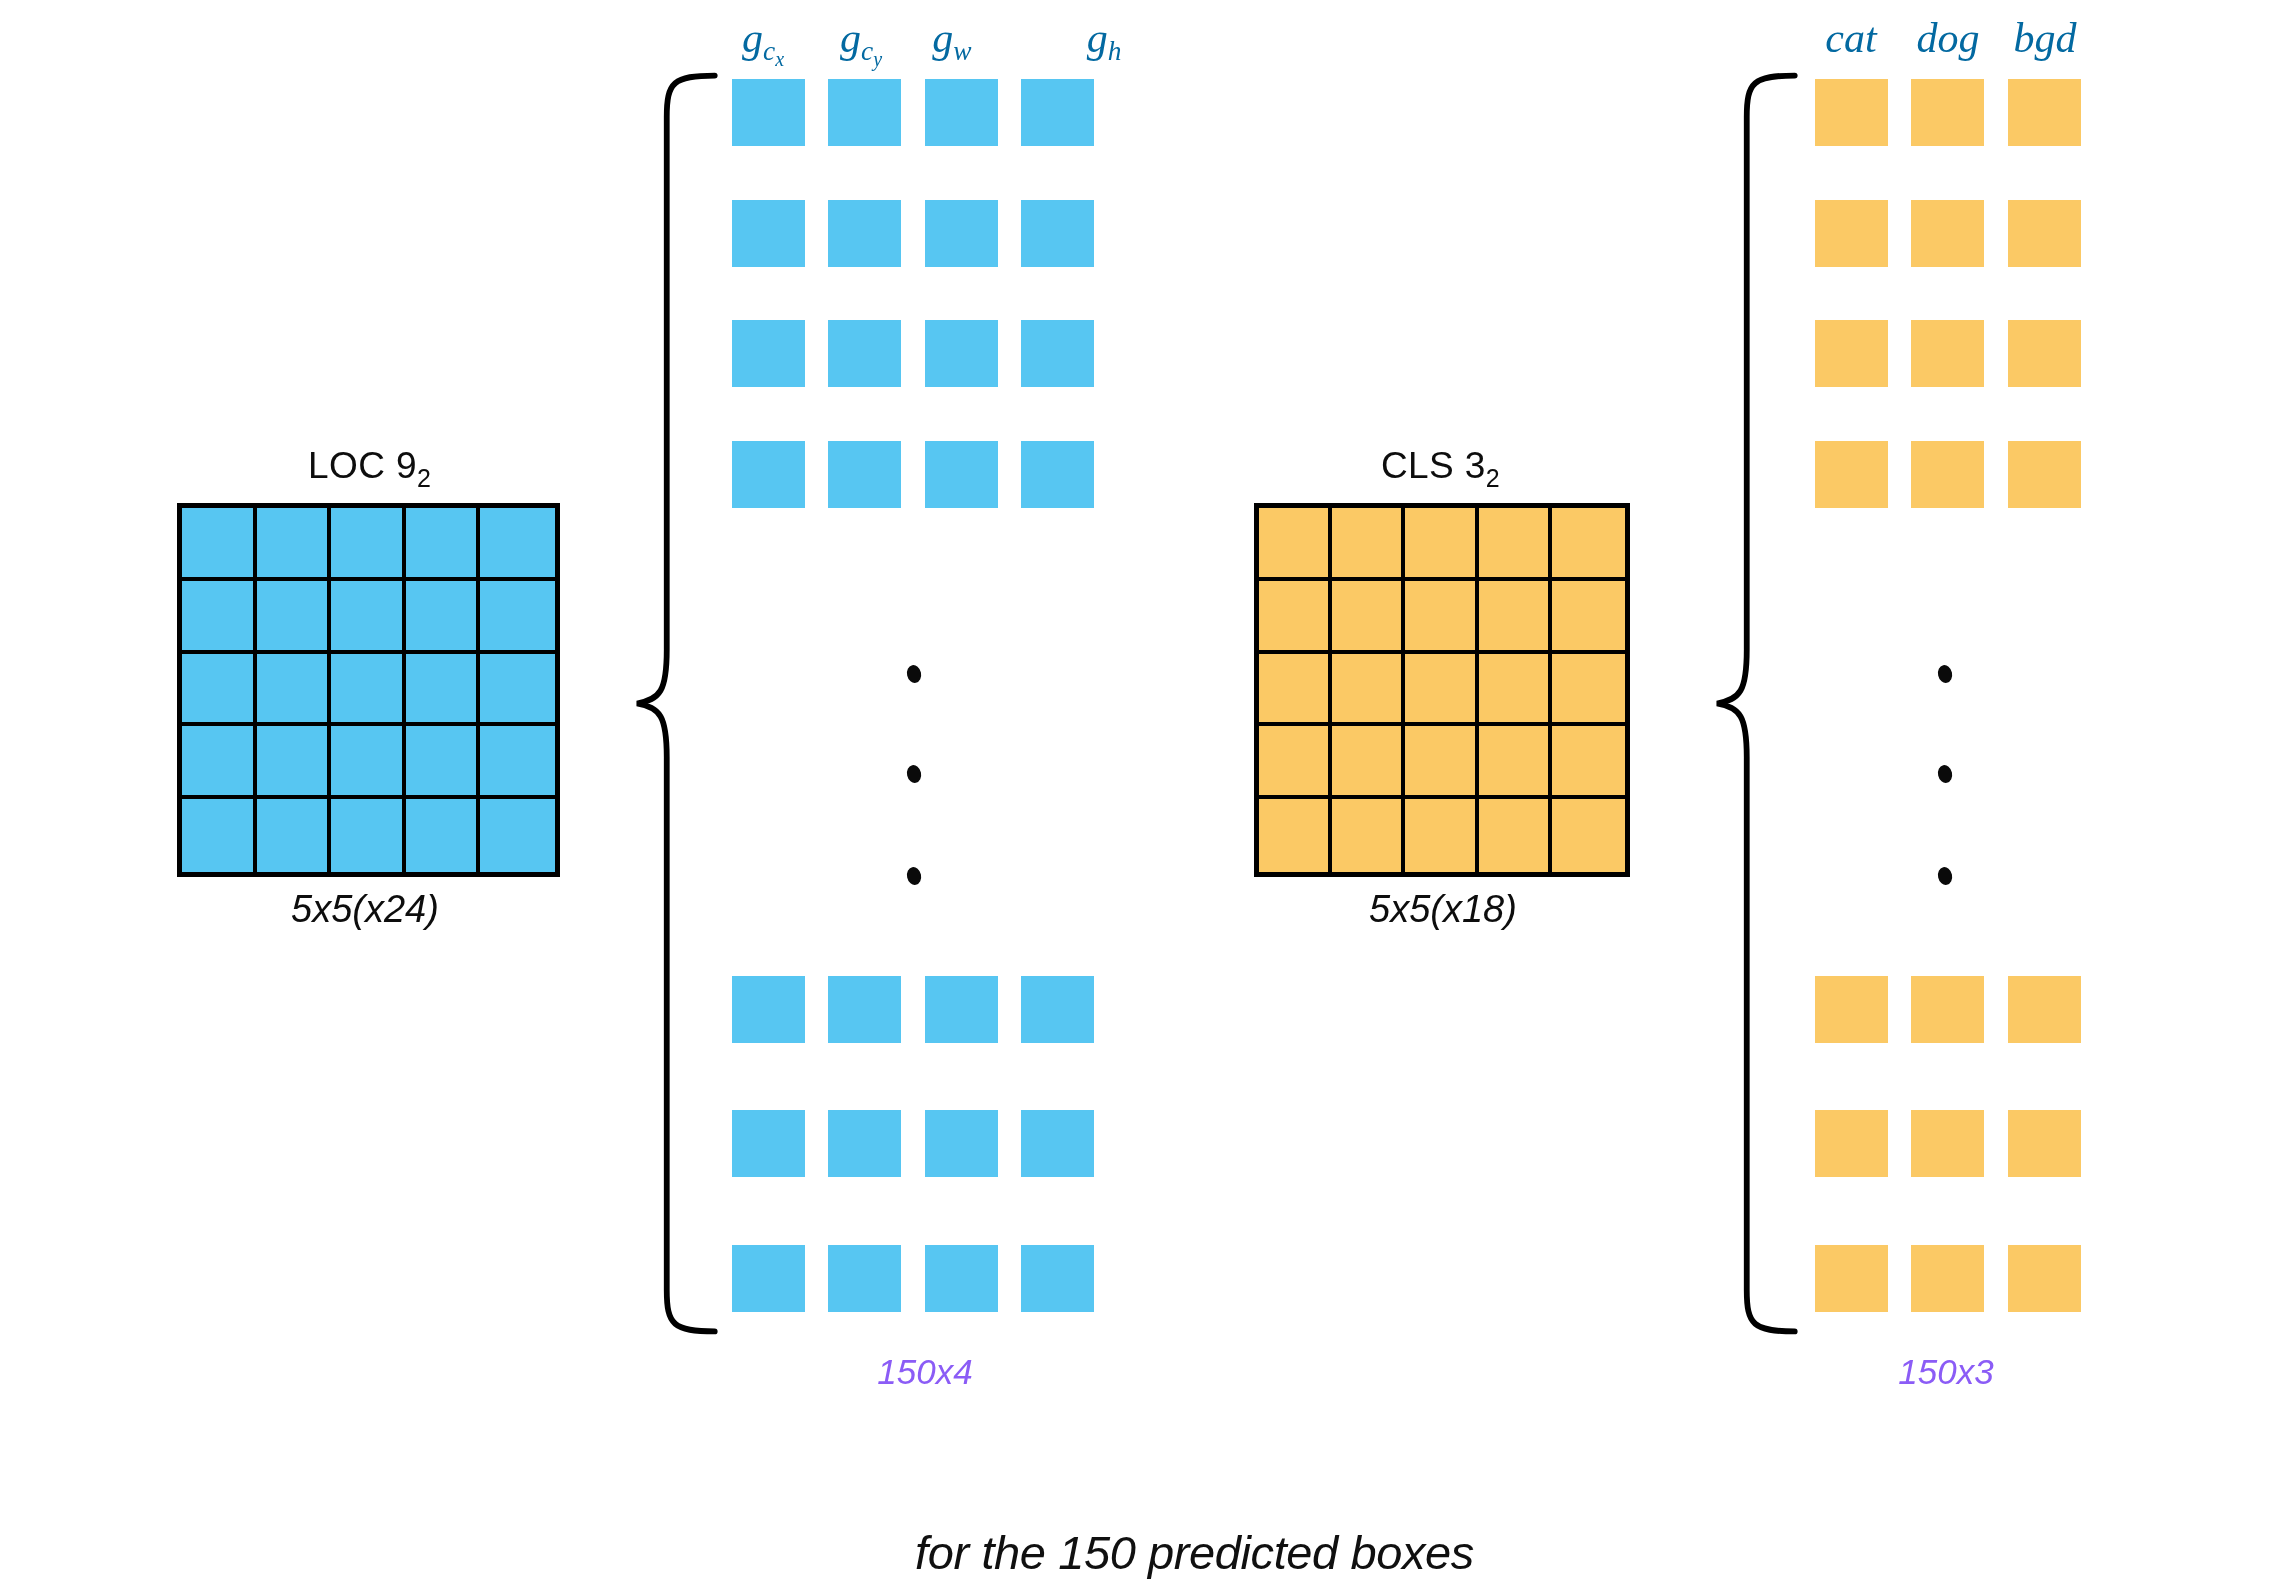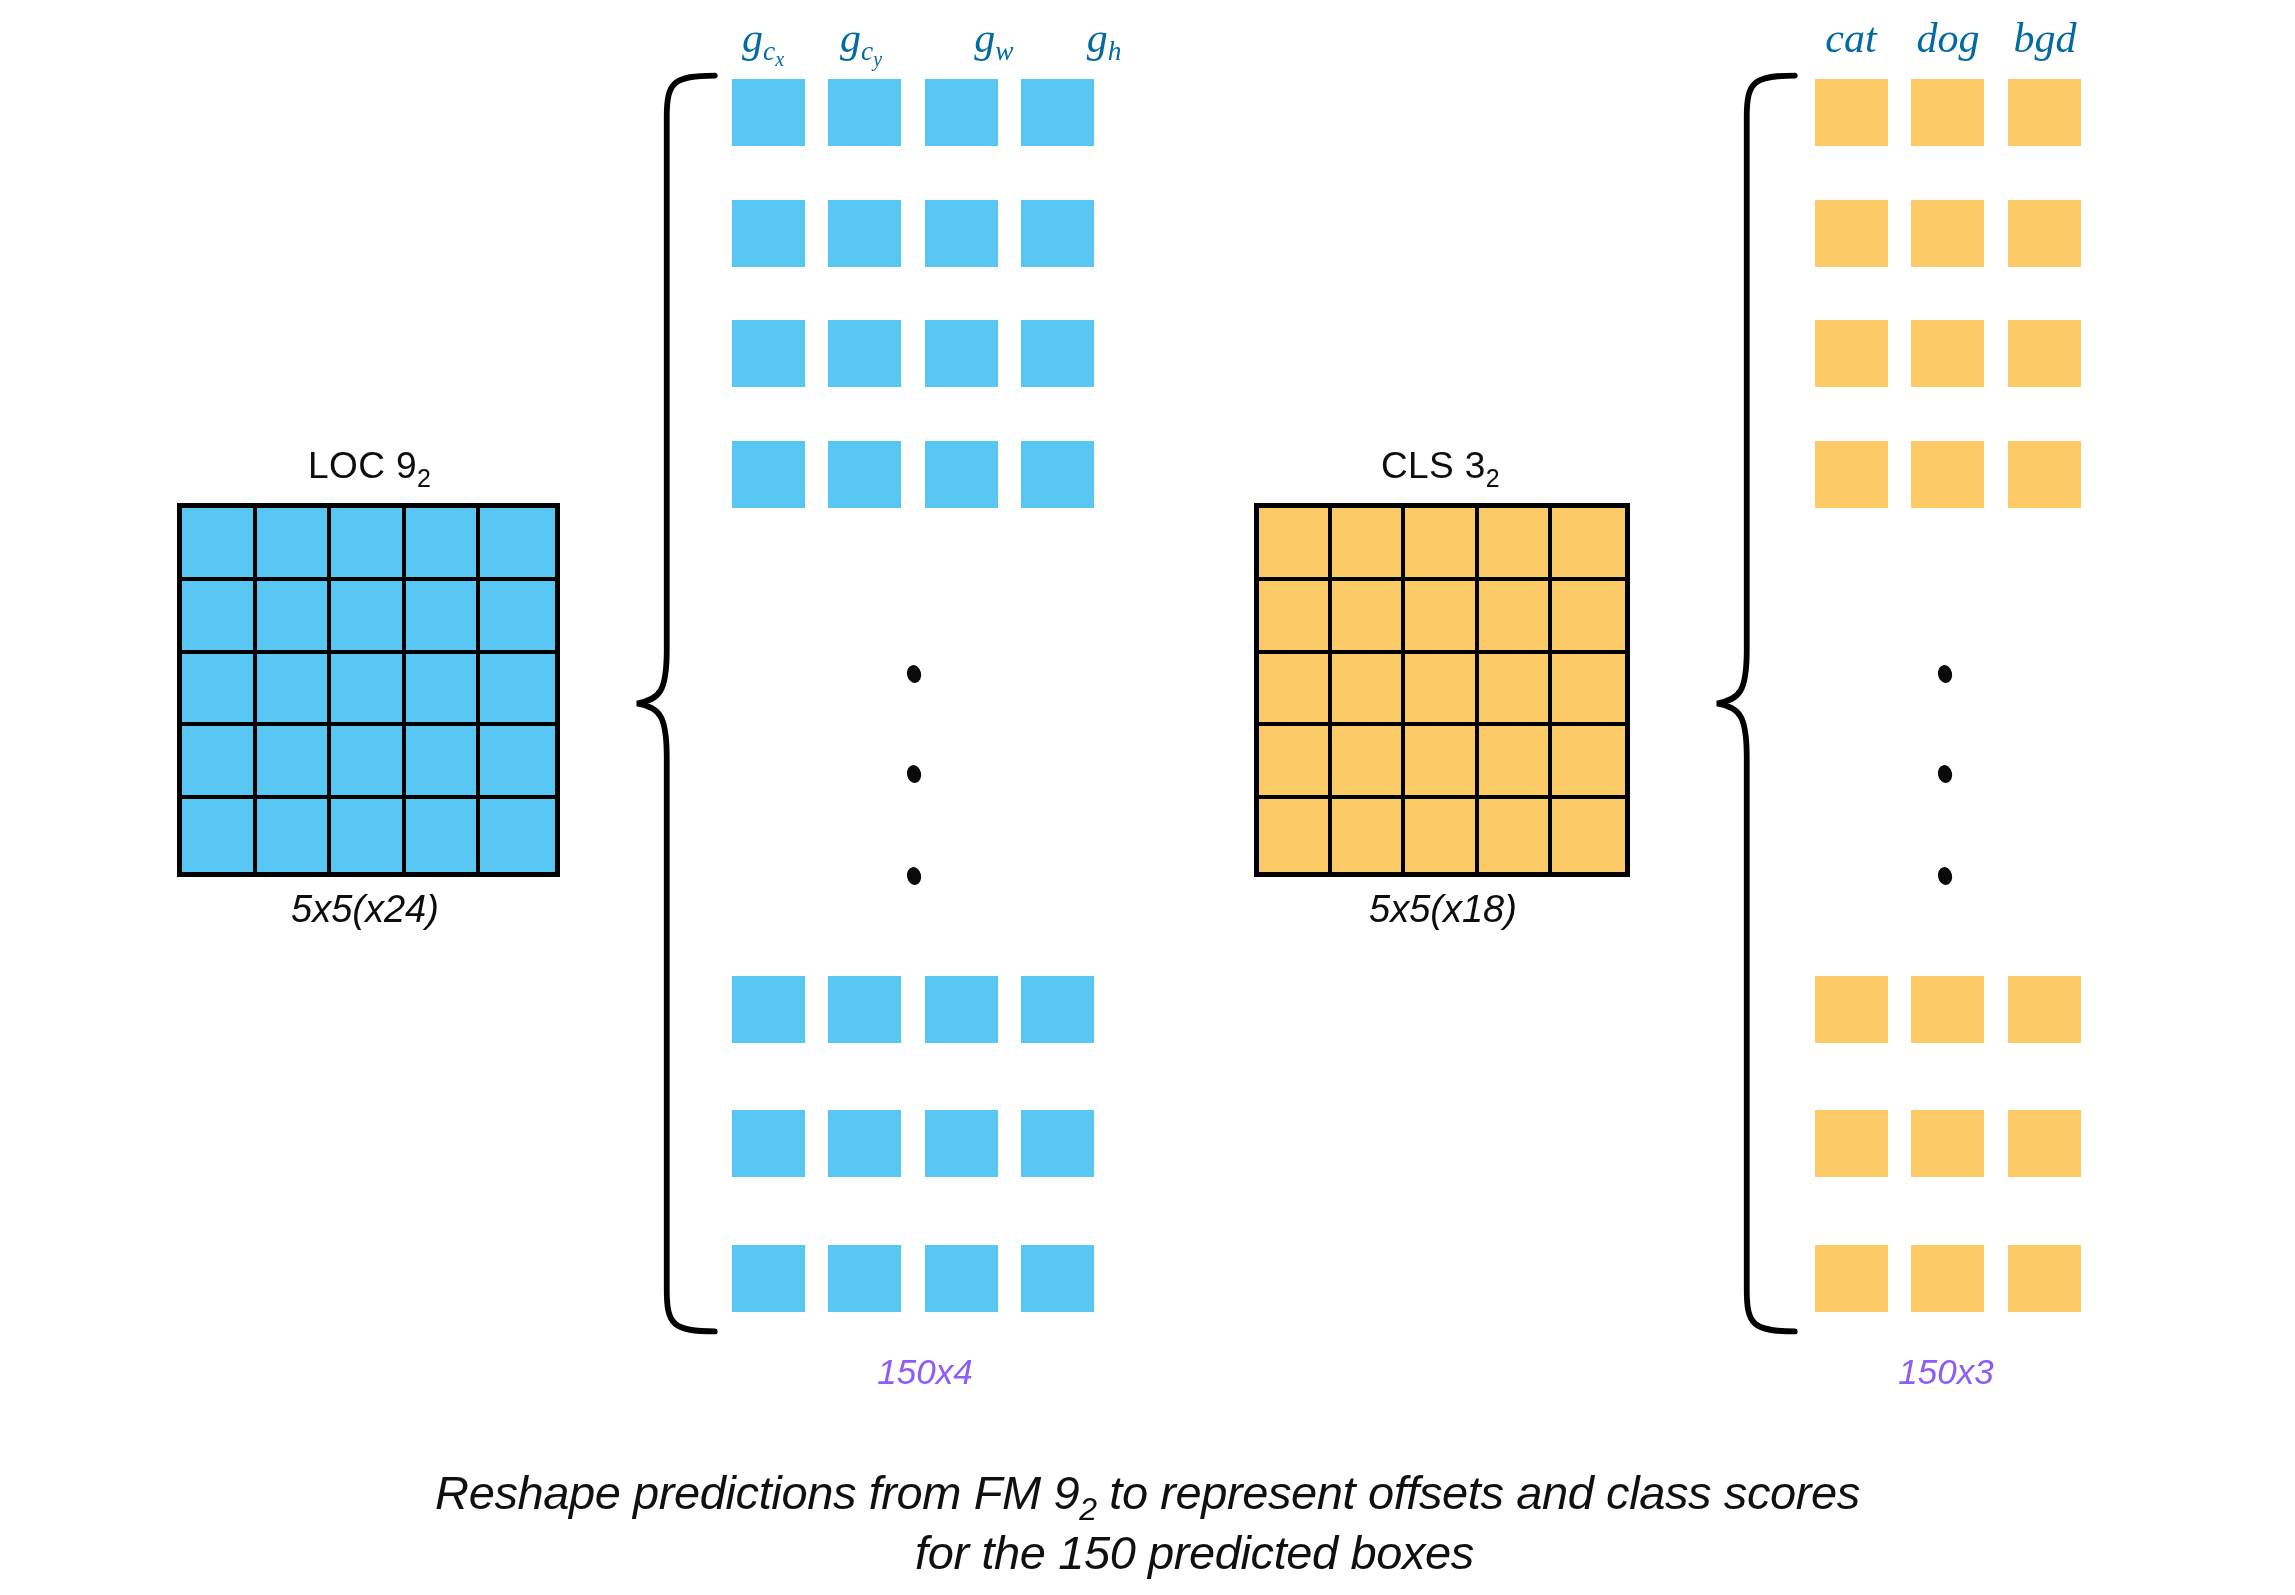--- a/index.html
+++ b/index.html
@@ -176,21 +176,21 @@
 
   <div class="fm-sub loc-sub">5x5(x24)</div>
 
   <svg class="brace" style="left:632px; top:67px;" width="91" height="1273" viewBox="0 0 110 1530">
     <path d="M 100 6 C 50 6, 42 14, 42 56 L 42 700 C 42 750, 34 760, 6 765
              C 34 770, 42 780, 42 830 L 42 1474 C 42 1516, 50 1524, 100 1524" fill="none" stroke="#000000" stroke-width="7" stroke-linecap="round"></path>
   </svg>
 
   <div class="col-head" style="left:763px; top:16.6px;"><span>g</span><sub><span>c</span><sub>x</sub></sub></div>
   <div class="col-head" style="left:861px; top:16.6px;"><span>g</span><sub><span>c</span><sub>y</sub></sub></div>
-  <div class="col-head" style="left:994px; top:16.6px;"><span>g</span><sub>w</sub></div>
+  <div class="col-head" style="left:952px; top:16.6px;"><span>g</span><sub>w</sub></div>
   <div class="col-head" style="left:1104px; top:16.6px;"><span>g</span><sub>h</sub></div>
 
   <div class="chip blue" style="left:732px; top:79px;"></div>
   <div class="chip blue" style="left:828px; top:79px;"></div>
   <div class="chip blue" style="left:925px; top:79px;"></div>
   <div class="chip blue" style="left:1021px; top:79px;"></div>
 
   <div class="chip blue" style="left:732px; top:200px;"></div>
   <div class="chip blue" style="left:828px; top:200px;"></div>
   <div class="chip blue" style="left:925px; top:200px;"></div>
@@ -299,17 +299,16 @@
   <div class="chip orange" style="left:1815px; top:1110px;"></div>
   <div class="chip orange" style="left:1911px; top:1110px;"></div>
   <div class="chip orange" style="left:2008px; top:1110px;"></div>
 
   <div class="chip orange" style="left:1815px; top:1245px;"></div>
   <div class="chip orange" style="left:1911px; top:1245px;"></div>
   <div class="chip orange" style="left:2008px; top:1245px;"></div>
 
   <div class="shape-label" style="left:1946px; top:1352px;">150x3</div>
 
-  <div class="caption caption-l1"><span>Reshape predictions from FM 9</span><sub>2</sub><span> to represent offsets and class scores</span></div>
   <div class="caption caption-l2">for the 150 predicted boxes</div>
 
 </div>
 
 
 </body></html>

